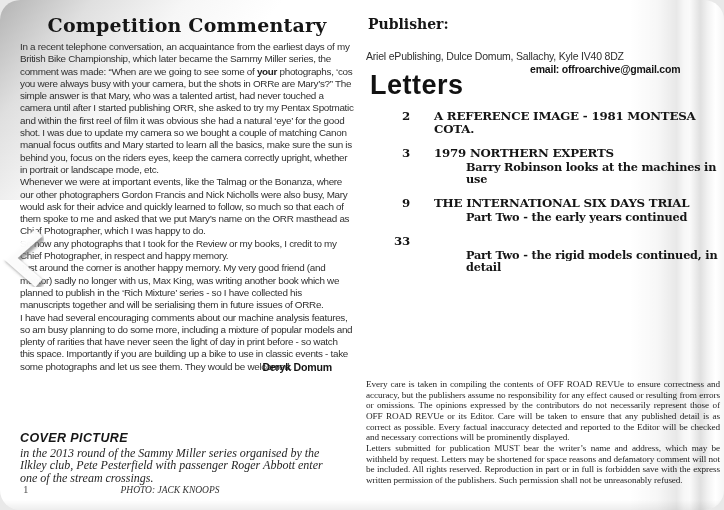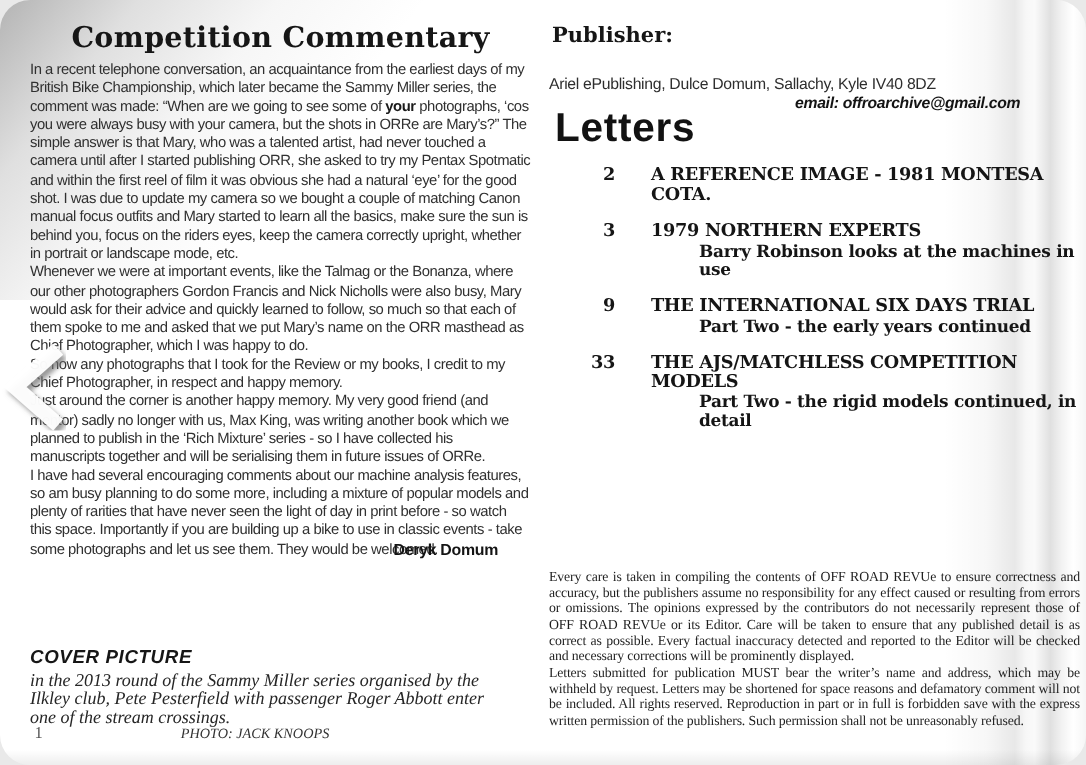--- a/index.html
+++ b/index.html
@@ -43,21 +43,21 @@
     margin-top:1px;text-align:center;padding-right:12px;
     font-family:"Liberation Serif",serif;font-style:italic;font-size:9.5px;color:#333;
   }
   .page-num{position:absolute;left:23px;top:483px;font-family:"Liberation Serif",serif;font-size:11px;color:#555;}
   
   .publisher-label{
     position:absolute;left:368px;top:16px;color:#161616;
     font-family:"DejaVu Serif",serif;font-weight:bold;font-size:14px;
   }
   .publisher-address{position:absolute;left:366px;top:50px;font-size:10.5px;letter-spacing:-.2px;color:#2e2e2e;}
-  .publisher-email{position:absolute;left:530px;top:63px;font-weight:bold;font-size:10.5px;letter-spacing:-.2px;color:#141414;font-style:italic;}
+  .publisher-email{position:absolute;left:530px;top:63px;font-weight:bold;font-size:10.5px;letter-spacing:-.2px;color:#141414;}
   .contents-title{
     position:absolute;left:370px;top:70px;color:#121212;
     font-weight:bold;font-size:27px;letter-spacing:.5px;
   }
   .contents-list{position:absolute;left:366px;top:110px;width:354px;color:#151515;}
   .contents-item{margin-bottom:12px;}
   .contents-line{display:flex;font-family:"DejaVu Serif",serif;font-weight:bold;font-size:11.8px;line-height:12.6px;letter-spacing:-.2px;}
   .contents-page{width:44px;text-align:right;flex:none;}
   .contents-name{margin-left:24px;}
   .contents-sub{
@@ -129,21 +129,20 @@
     <div class="contents-item">
       <div class="contents-line">
         <span class="contents-page">9</span>
         <span class="contents-name">THE INTERNATIONAL SIX DAYS TRIAL</span>
       </div>
       <div class="contents-sub">Part Two - the early years continued</div>
     </div>
     <div class="contents-item">
       <div class="contents-line">
         <span class="contents-page">33</span>
-        <span class="contents-name">THE AJS/MATCHLESS COMPETITION MODELS</span>
       </div>
       <div class="contents-sub">Part Two - the rigid models continued, in detail</div>
     </div>
   </div>
 
   <div class="disclaimer">
     <p>Every care is taken in compiling the contents of OFF ROAD REVUe to ensure correctness and accuracy, but the publishers assume no responsibility for any effect caused or resulting from errors or omissions.  The opinions expressed by the contributors do not necessarily represent those of OFF ROAD REVUe or its Editor. Care will be taken to ensure that any published detail is as correct as possible. Every factual inaccuracy detected and reported to the Editor will be checked and necessary corrections will be prominently displayed.</p>
     <p>Letters submitted for publication MUST bear the writer’s name and address, which may be withheld by request.  Letters may be shortened for space reasons and defamatory comment will not be included.  All rights reserved. Reproduction in part or in full is forbidden save with the express written permission of the publishers. Such permission shall not be unreasonably refused.</p>
   </div>
 

